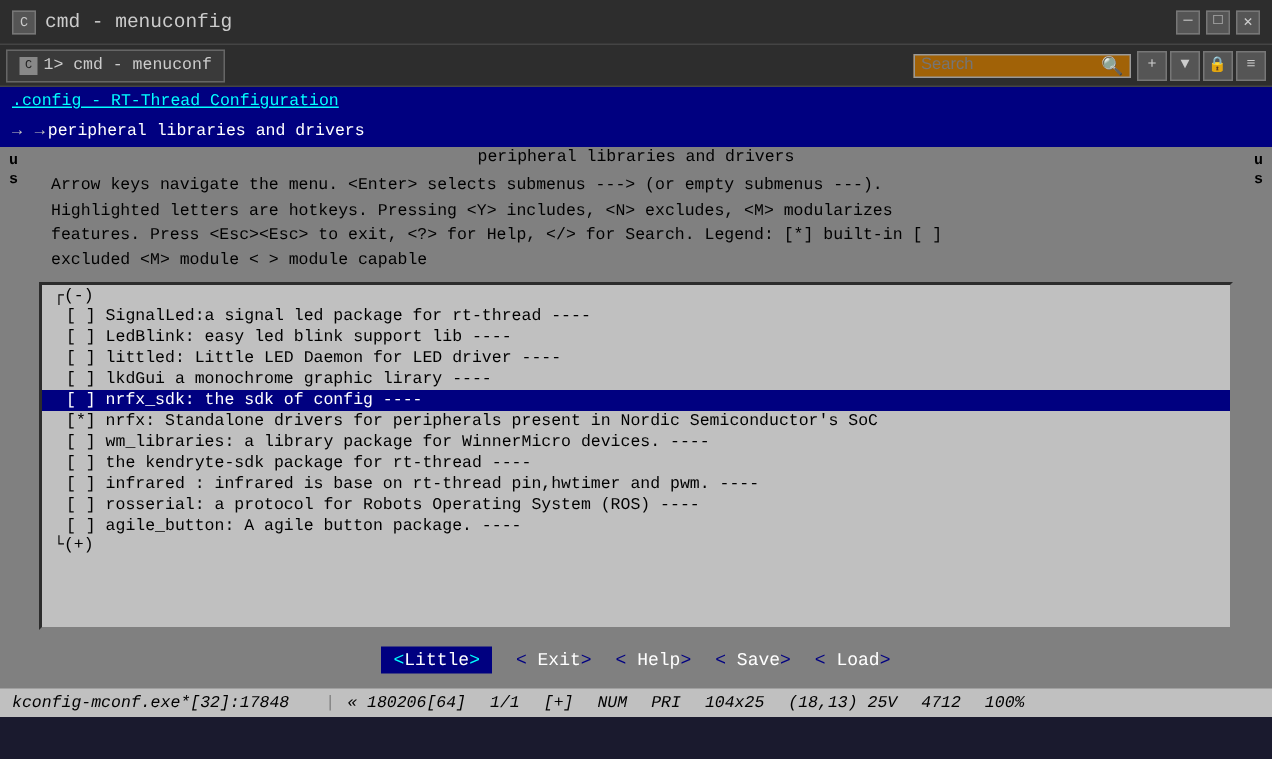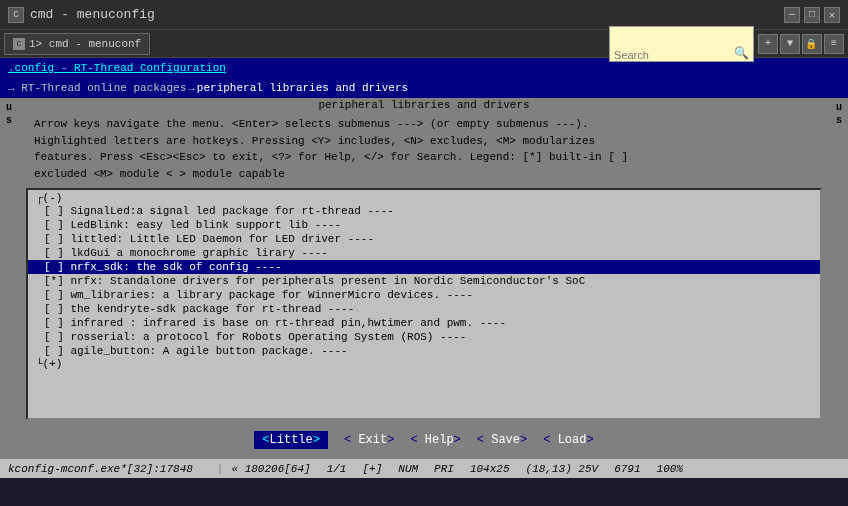--- a/index.html
+++ b/index.html
@@ -69,24 +69,24 @@
       height: 22px;
     }
     .taskbar-item-icon {
       width: 12px; height: 12px;
       background: #888;
       display: flex; align-items: center; justify-content: center;
       font-size: 8px; color: #222;
     }
     .search-box {
       margin-left: auto;
-      display: flex; align-items: flex-end;
-      background: #fef9c3;
+      display: flex; align-items: flex-start;
+      background: #a16207;
       border: 1px solid #999;
-      height: 36px;
+      height: 16px;
       padding: 0 4px;
     }
     .search-input {
       border: none; outline: none;
       font-size: 11px;
       width: 120px;
       background: transparent;
     }
     .toolbar-icons {
       display: flex; gap: 2px; margin-left: 4px;
@@ -300,21 +300,20 @@
     <div class="toolbar-icon">≡</div>
   </div>
 </div>
 
 <div class="config-title-bar">
   <span>.config - RT-Thread Configuration</span>
 </div>
 
 <div class="breadcrumb-bar">
   <span>→</span>&nbsp;
-  <span>RT-Thread online packages</span>
   <span class="breadcrumb-arrow">→</span>
   <span class="breadcrumb-active">peripheral libraries and drivers</span>
   <span class="breadcrumb-arrow"></span>
 </div>
 
 <div class="main-area">
 
   <div class="side-strip">
     <span class="side-letter">u</span>
     <span class="side-letter">s</span>
@@ -395,15 +394,15 @@
 <div class="status-bar">
   <span class="status-section">kconfig-mconf.exe*[32]:17848</span>
   <span class="status-separator">|</span>
   <span class="status-section">« 180206[64]</span>
   <span class="status-section">1/1</span>
   <span class="status-section">[+]</span>
   <span class="status-section">NUM</span>
   <span class="status-section">PRI</span>
   <span class="status-section">104x25</span>
   <span class="status-section">(18,13) 25V</span>
-  <span class="status-section">6791</span>
+  <span class="status-section">4712</span>
   <span class="status-section">100%</span>
 </div>
 
 </body></html>

